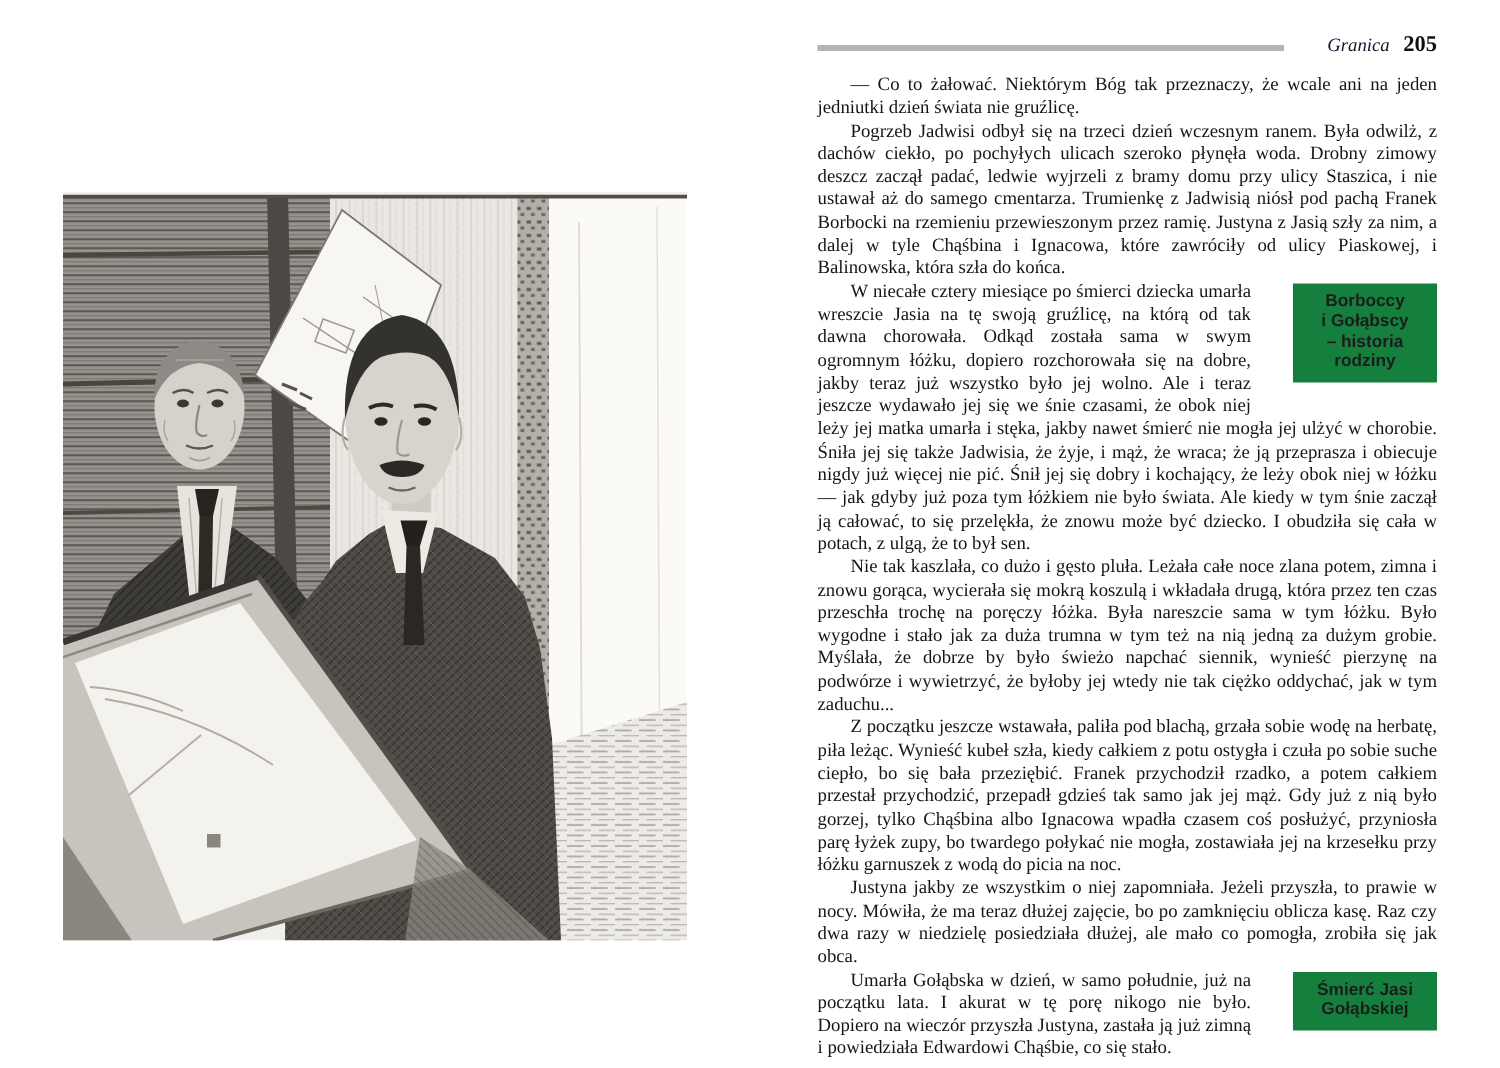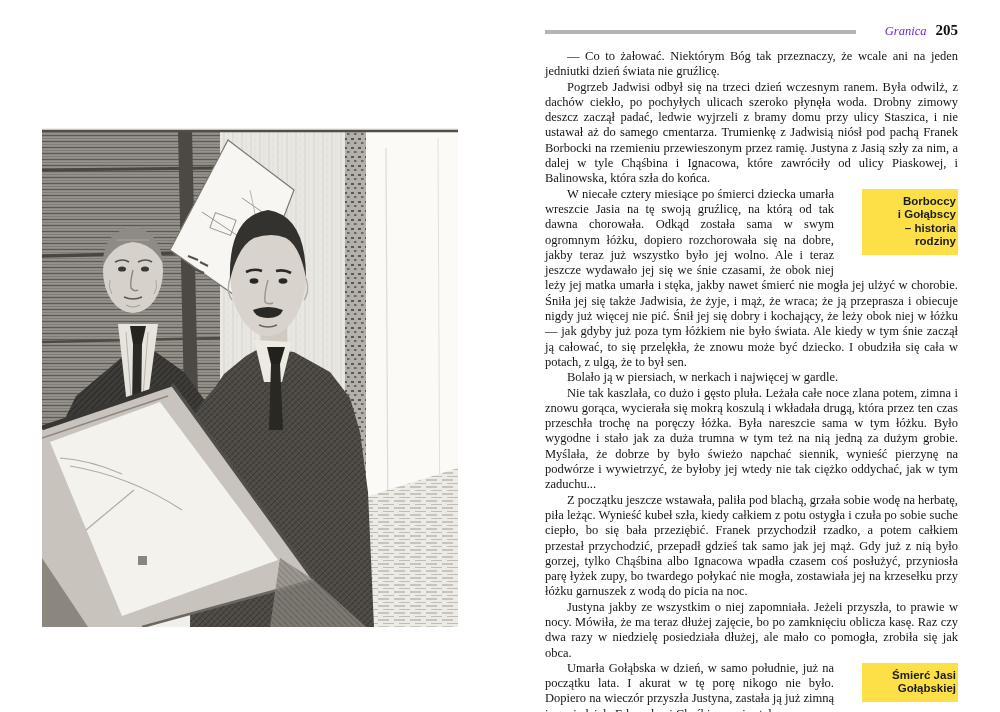--- a/index.html
+++ b/index.html
@@ -8,30 +8,30 @@
 
   
   .illustration{position:absolute;left:42px;top:128px;width:416px;height:499px;margin:0;}
   .illustration svg{display:block;width:100%;height:100%;}
 
   
   .right-page{position:absolute;left:545px;top:0;width:413px;height:712px;}
   .running-head{position:absolute;left:0;top:0;width:413px;height:44px;}
   .head-rule{position:absolute;left:0;top:30px;width:311px;height:4px;background:#b4b4b4;}
   .head-text{position:absolute;right:0;top:22px;display:flex;align-items:baseline;gap:9px;}
-  .head-title{font-style:italic;font-size:12.5px;color:#6d28d9;}
+  .head-title{font-style:italic;font-size:12.5px;color:#0f172a;}
   .head-page{font-weight:bold;font-size:15px;color:#111;}
 
   .body-text{position:absolute;left:0;top:49px;width:413px;
              font-size:12.5px;line-height:15.3px;text-align:justify;}
   .body-text p{margin:0;text-indent:22px;}
 
-  .note-box{float:right;width:92px;margin-left:28px;background:#fde047;
+  .note-box{float:right;width:92px;margin-left:28px;background:#15803d;
             font-family:"Liberation Sans", sans-serif;font-weight:bold;
-            font-size:11.5px;line-height:13.5px;text-align:right;
+            font-size:11.5px;line-height:13.5px;text-align:center;
             color:#1c1c1c;padding:6px 2px;white-space:pre-line;text-indent:0;}
   .note-1{margin-top:2px;margin-bottom:12px;}
   .note-2{margin-top:2px;margin-bottom:5px;}
 </style>
 </head>
 <body>
 
 <div class="spread">
 
   <figure class="illustration" role="img" aria-label="Pencil drawing: an older gray-haired man and a younger dark-haired man with a mustache standing at a tilted drafting table; the younger man holds a drawing compass; an architectural sketch is pinned to a wooden wall behind them, with a bright doorway at right.">
@@ -192,21 +192,20 @@
     <div class="body-text">
       <p><span>— Co to żałować. Niektórym Bóg tak przeznaczy, że wcale ani na jeden jedniutki dzień świata nie gruźlicę.</span></p>
       <p><span>Pogrzeb Jadwisi odbył się na trzeci dzień wczesnym ranem. Była odwilż, z dachów ciekło, po pochyłych ulicach szeroko płynęła woda. Drobny zimowy deszcz zaczął padać, ledwie wyjrzeli z bramy domu przy ulicy Staszica, i nie ustawał aż do samego cmentarza. Trumienkę z Jadwisią niósł pod pachą Franek Borbocki na rzemieniu przewieszonym przez ramię. Justyna z Jasią szły za nim, a dalej w tyle Chąśbina i Ignacowa, które zawróciły od ulicy Piaskowej, i Balinowska, która szła do końca.</span></p>
       <p>
         <span class="note-box note-1">Borboccy
 i Gołąbscy
 – historia
 rodziny</span>
         <span>W niecałe cztery miesiące po śmierci dziecka umarła wreszcie Jasia na tę swoją gruźlicę, na którą od tak dawna chorowała. Odkąd została sama w swym ogromnym łóżku, dopiero rozchorowała się na dobre, jakby teraz już wszystko było jej wolno. Ale i teraz jeszcze wydawało jej się we śnie czasami, że obok niej leży jej matka umarła i stęka, jakby nawet śmierć nie mogła jej ulżyć w chorobie. Śniła jej się także Jadwisia, że żyje, i mąż, że wraca; że ją przeprasza i obiecuje nigdy już więcej nie pić. Śnił jej się dobry i kochający, że leży obok niej w łóżku — jak gdyby już poza tym łóżkiem nie było świata. Ale kiedy w tym śnie zaczął ją całować, to się przelękła, że znowu może być dziecko. I obudziła się cała w potach, z ulgą, że to był sen.</span>
       </p>
-      <p><span>Bolało ją w piersiach, w nerkach i najwięcej w gardle.</span></p>
       <p><span>Nie tak kaszlała, co dużo i gęsto pluła. Leżała całe noce zlana potem, zimna i znowu gorąca, wycierała się mokrą koszulą i wkładała drugą, która przez ten czas przeschła trochę na poręczy łóżka. Była nareszcie sama w tym łóżku. Było wygodne i stało jak za duża trumna w tym też na nią jedną za dużym grobie. Myślała, że dobrze by było świeżo napchać siennik, wynieść pierzynę na podwórze i wywietrzyć, że byłoby jej wtedy nie tak ciężko oddychać, jak w tym zaduchu...</span></p>
       <p><span>Z początku jeszcze wstawała, paliła pod blachą, grzała sobie wodę na herbatę, piła leżąc. Wynieść kubeł szła, kiedy całkiem z potu ostygła i czuła po sobie suche ciepło, bo się bała przeziębić. Franek przychodził rzadko, a potem całkiem przestał przychodzić, przepadł gdzieś tak samo jak jej mąż. Gdy już z nią było gorzej, tylko Chąśbina albo Ignacowa wpadła czasem coś posłużyć, przyniosła parę łyżek zupy, bo twardego połykać nie mogła, zostawiała jej na krzesełku przy łóżku garnuszek z wodą do picia na noc.</span></p>
       <p><span>Justyna jakby ze wszystkim o niej zapomniała. Jeżeli przyszła, to prawie w nocy. Mówiła, że ma teraz dłużej zajęcie, bo po zamknięciu oblicza kasę. Raz czy dwa razy w niedzielę posiedziała dłużej, ale mało co pomogła, zrobiła się jak obca.</span></p>
       <p>
         <span class="note-box note-2">Śmierć Jasi
 Gołąbskiej</span>
         <span>Umarła Gołąbska w dzień, w samo południe, już na początku lata. I akurat w tę porę nikogo nie było. Dopiero na wieczór przyszła Justyna, zastała ją już zimną i powiedziała Edwardowi Chąśbie, co się stało.</span>
       </p>
 
     </div>

